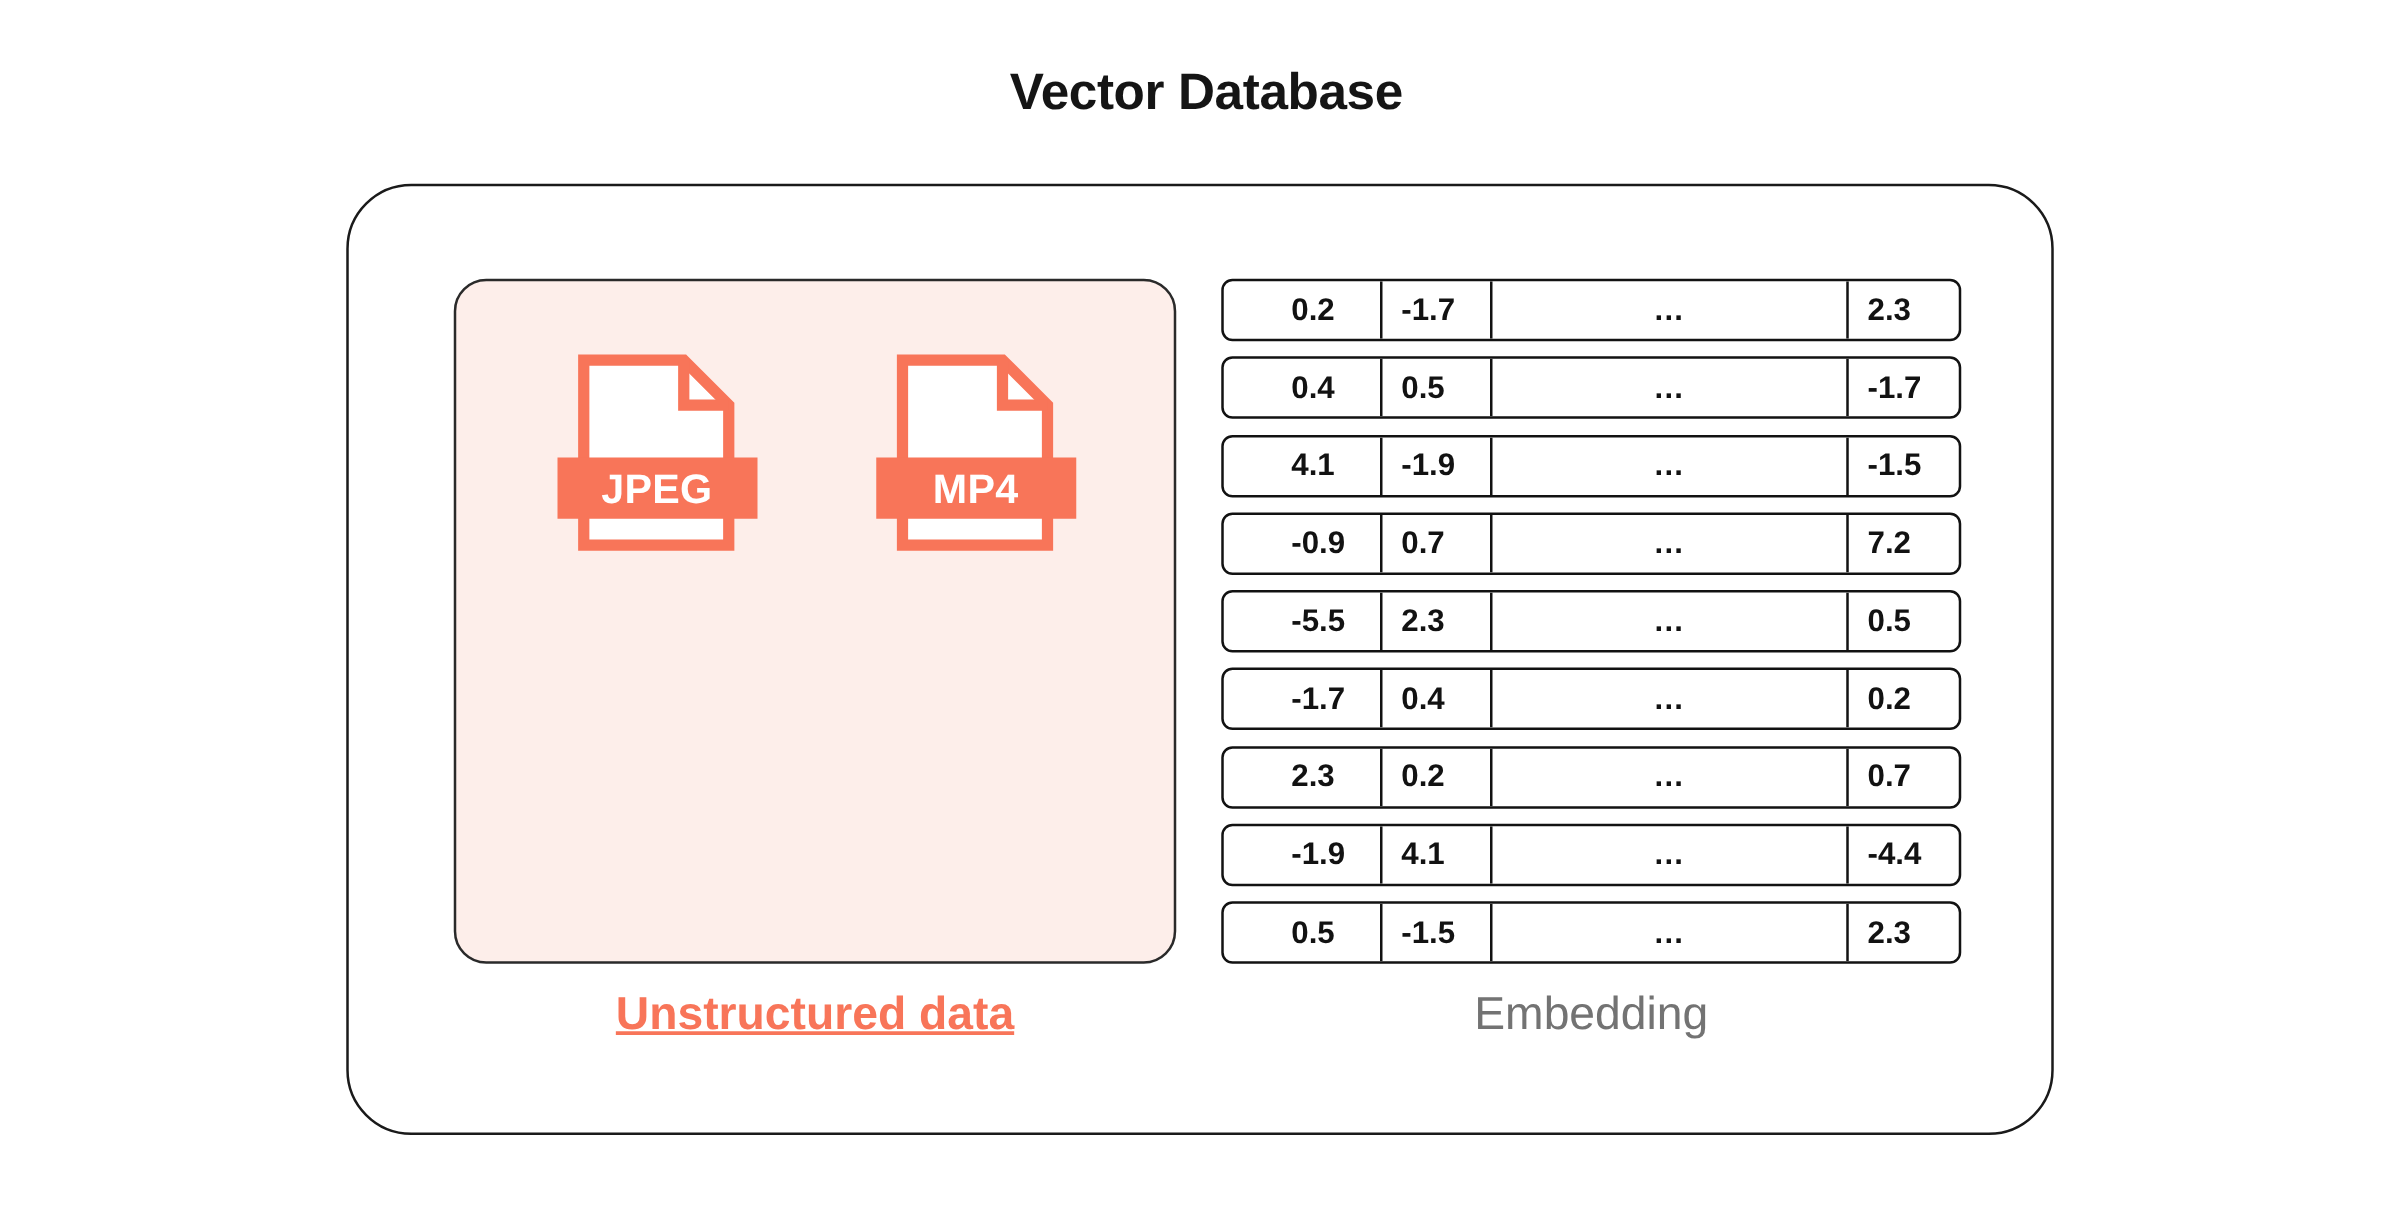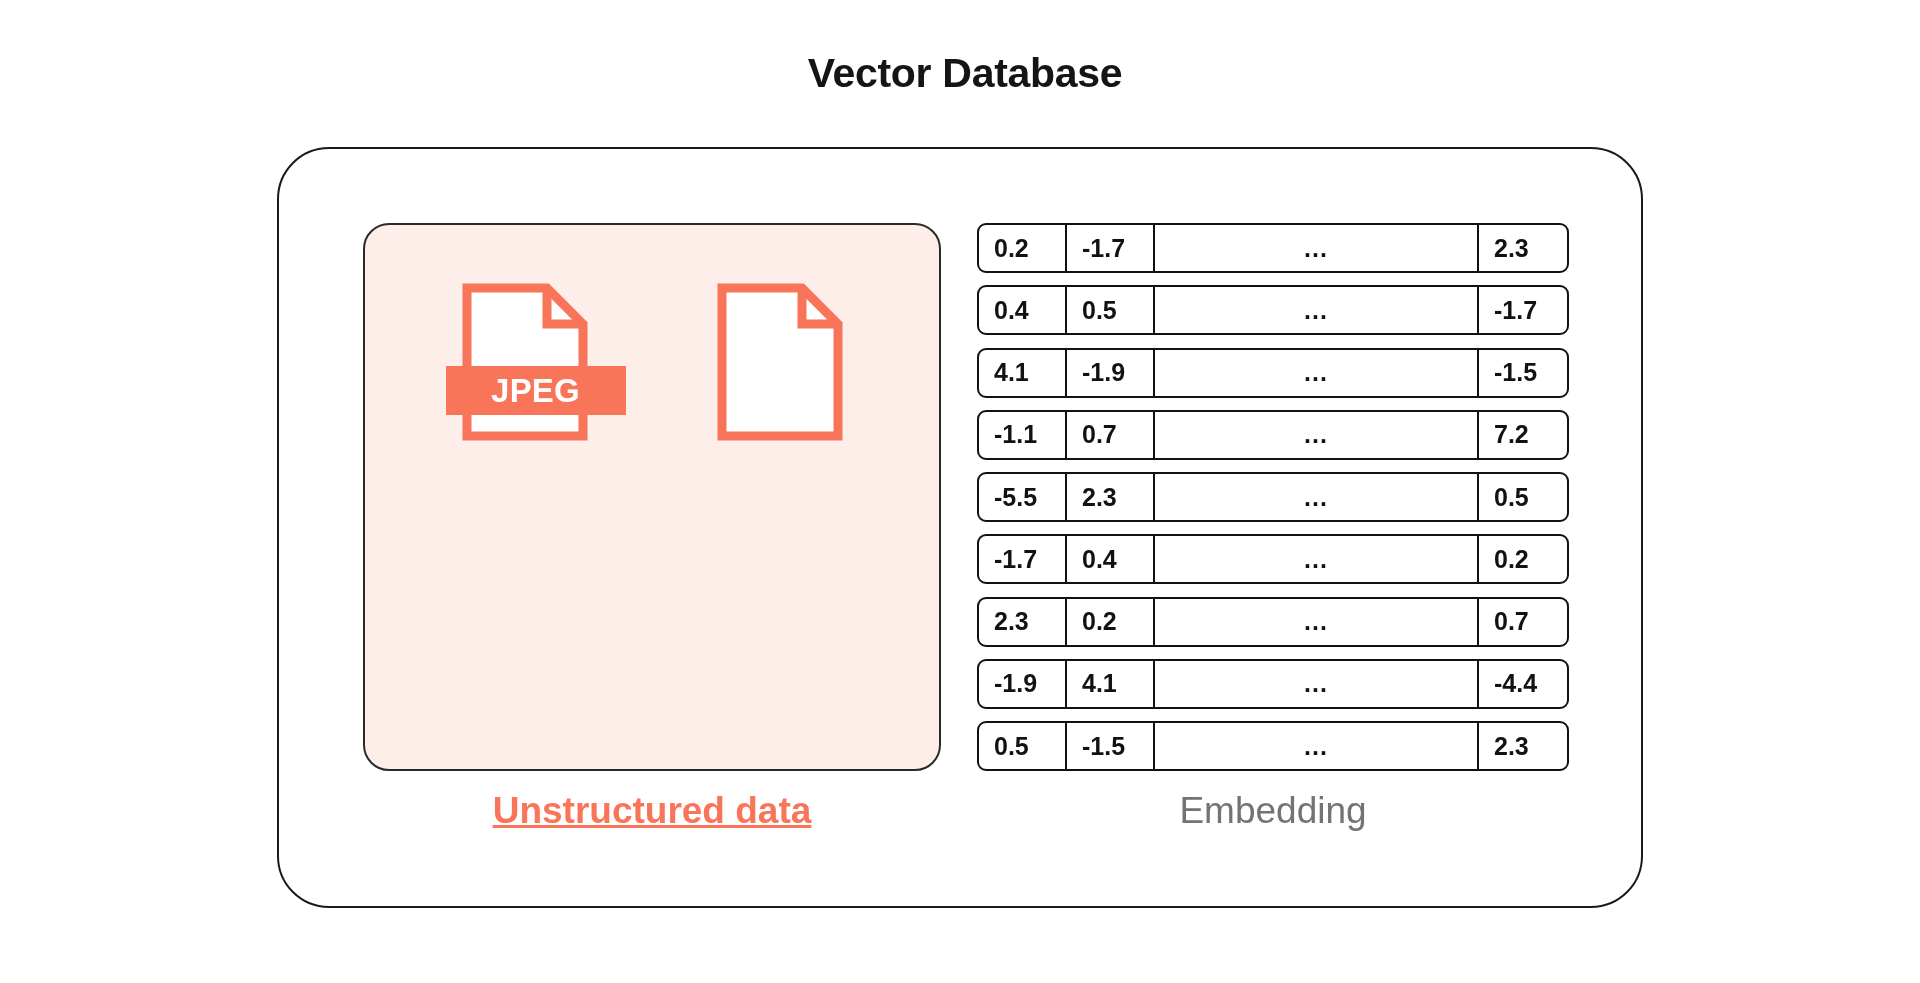--- a/index.html
+++ b/index.html
@@ -83,21 +83,21 @@
   }
   .file-icon svg {
     display: block;
     width: 128px;
     height: 160px;
   }
   .file-icon .ext-label {
     position: absolute;
     left: -15px;
     top: 84px;
-    width: 180px;
+    width: 160px;
     height: 49px;
     background: #f87559;
     color: #ffffff;
     font-size: 33px;
     font-weight: bold;
     line-height: 49px;
     text-align: center;
     letter-spacing: 0.2px;
   }
 
@@ -113,20 +113,21 @@
     justify-content: space-between;
   }
   .emb-row {
     display: flex;
     height: 50px;
     border: 2.4px solid #121212;
     border-radius: 9px;
     box-sizing: border-box;
     background: #ffffff;
     overflow: hidden;
+    padding-left: 39px;
   }
   .emb-cell {
     display: flex;
     align-items: center;
     font-size: 25px;
     font-weight: bold;
     color: #121212;
     box-sizing: border-box;
     padding-left: 15px;
   }
@@ -180,20 +181,21 @@
           <path d="M6 6 H86 L122 42 V154 H6 Z" fill="#ffffff" stroke="#f87559" stroke-width="9" stroke-linejoin="miter"></path>
           <path d="M86 6 V42 H122" fill="none" stroke="#f87559" stroke-width="9" stroke-linejoin="miter"></path>
         </svg>
         <div class="ext-label">JPEG</div>
       </div>
       <div class="file-icon">
         <svg viewBox="0 0 128 160">
           <path d="M6 6 H86 L122 42 V154 H6 Z" fill="#ffffff" stroke="#f87559" stroke-width="9" stroke-linejoin="miter"></path>
           <path d="M86 6 V42 H122" fill="none" stroke="#f87559" stroke-width="9" stroke-linejoin="miter"></path>
         </svg>
+        <div class="ext-label">MP4</div>
       </div>
     </div>
 
   <div class="embedding-table">
 
   <div class="emb-row">
         <div class="emb-cell c0">0.2</div>
         <div class="emb-cell c1">-1.7</div>
         <div class="emb-cell cmid">...</div>
         <div class="emb-cell clast">2.3</div>
@@ -204,21 +206,21 @@
         <div class="emb-cell cmid">...</div>
         <div class="emb-cell clast">-1.7</div>
       </div>
       <div class="emb-row">
         <div class="emb-cell c0">4.1</div>
         <div class="emb-cell c1">-1.9</div>
         <div class="emb-cell cmid">...</div>
         <div class="emb-cell clast">-1.5</div>
       </div>
       <div class="emb-row">
-        <div class="emb-cell c0">-1.1</div>
+        <div class="emb-cell c0">-0.9</div>
         <div class="emb-cell c1">0.7</div>
         <div class="emb-cell cmid">...</div>
         <div class="emb-cell clast">7.2</div>
       </div>
       <div class="emb-row">
         <div class="emb-cell c0">-5.5</div>
         <div class="emb-cell c1">2.3</div>
         <div class="emb-cell cmid">...</div>
         <div class="emb-cell clast">0.5</div>
       </div>

